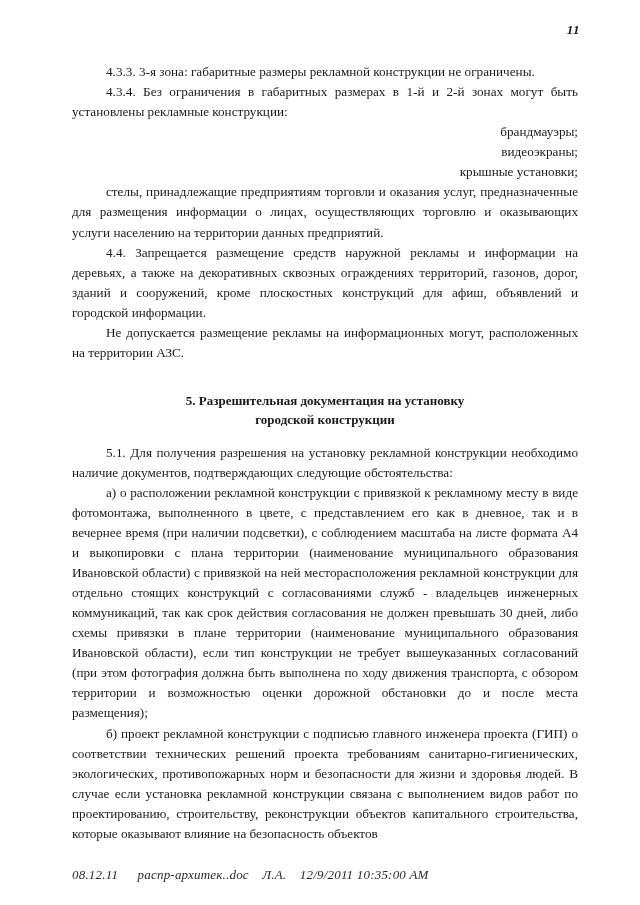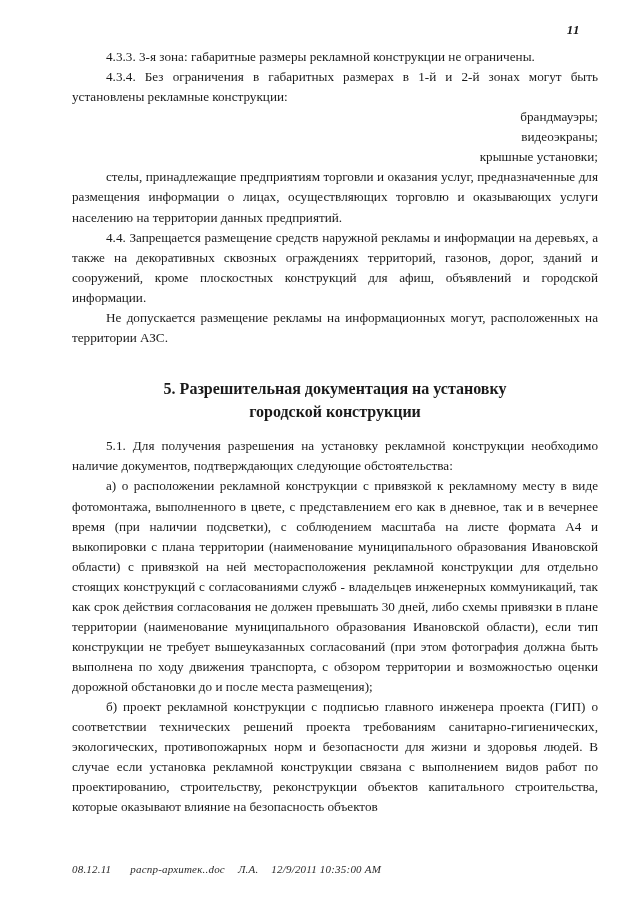--- a/index.html
+++ b/index.html
@@ -15,61 +15,61 @@
     position: relative;
     overflow: hidden;
   }
   .page {
     position: absolute;
     left: 0;
     top: 0;
     width: 640px;
     height: 905px;
     box-sizing: border-box;
-    padding: 22px 42px 0 72px;
+    padding: 22px 62px 0 72px;
   }
   .page-number {
     position: absolute;
     right: 60px;
     top: 22px;
     font-style: italic;
     font-weight: bold;
     font-size: 13px;
     letter-spacing: 0.5px;
   }
   .body-text {
-    margin-top: 25px;
+    margin-top: 40px;
     font-size: 13.2px;
     line-height: 1.52;
     text-align: justify;
     text-justify: inter-word;
   }
   p {
     margin: 0;
     text-indent: 34px;
     text-align: justify;
   }
   p.listitem {
     text-indent: 46px;
     text-align: right;
   }
   .section-heading {
     text-align: center;
     font-weight: bold;
-    font-size: 16px;
+    font-size: 13px;
     line-height: 1.45;
     margin: 16px 0 0 0;
     text-indent: 0;
   }
   .gap-med { height: 13px; }
   .footer {
     position: absolute;
     left: 72px;
-    bottom: 30px;
-    font-size: 11px;
+    bottom: 22px;
+    font-size: 13px;
     font-style: italic;
     letter-spacing: 0.2px;
     color: #2a2a2a;
     font-family: "Liberation Serif", serif;
   }
   .footer .fname { padding-left: 16px; }
   .footer .ftime { padding-left: 10px; }
 </style>
 </head>
 <body>

